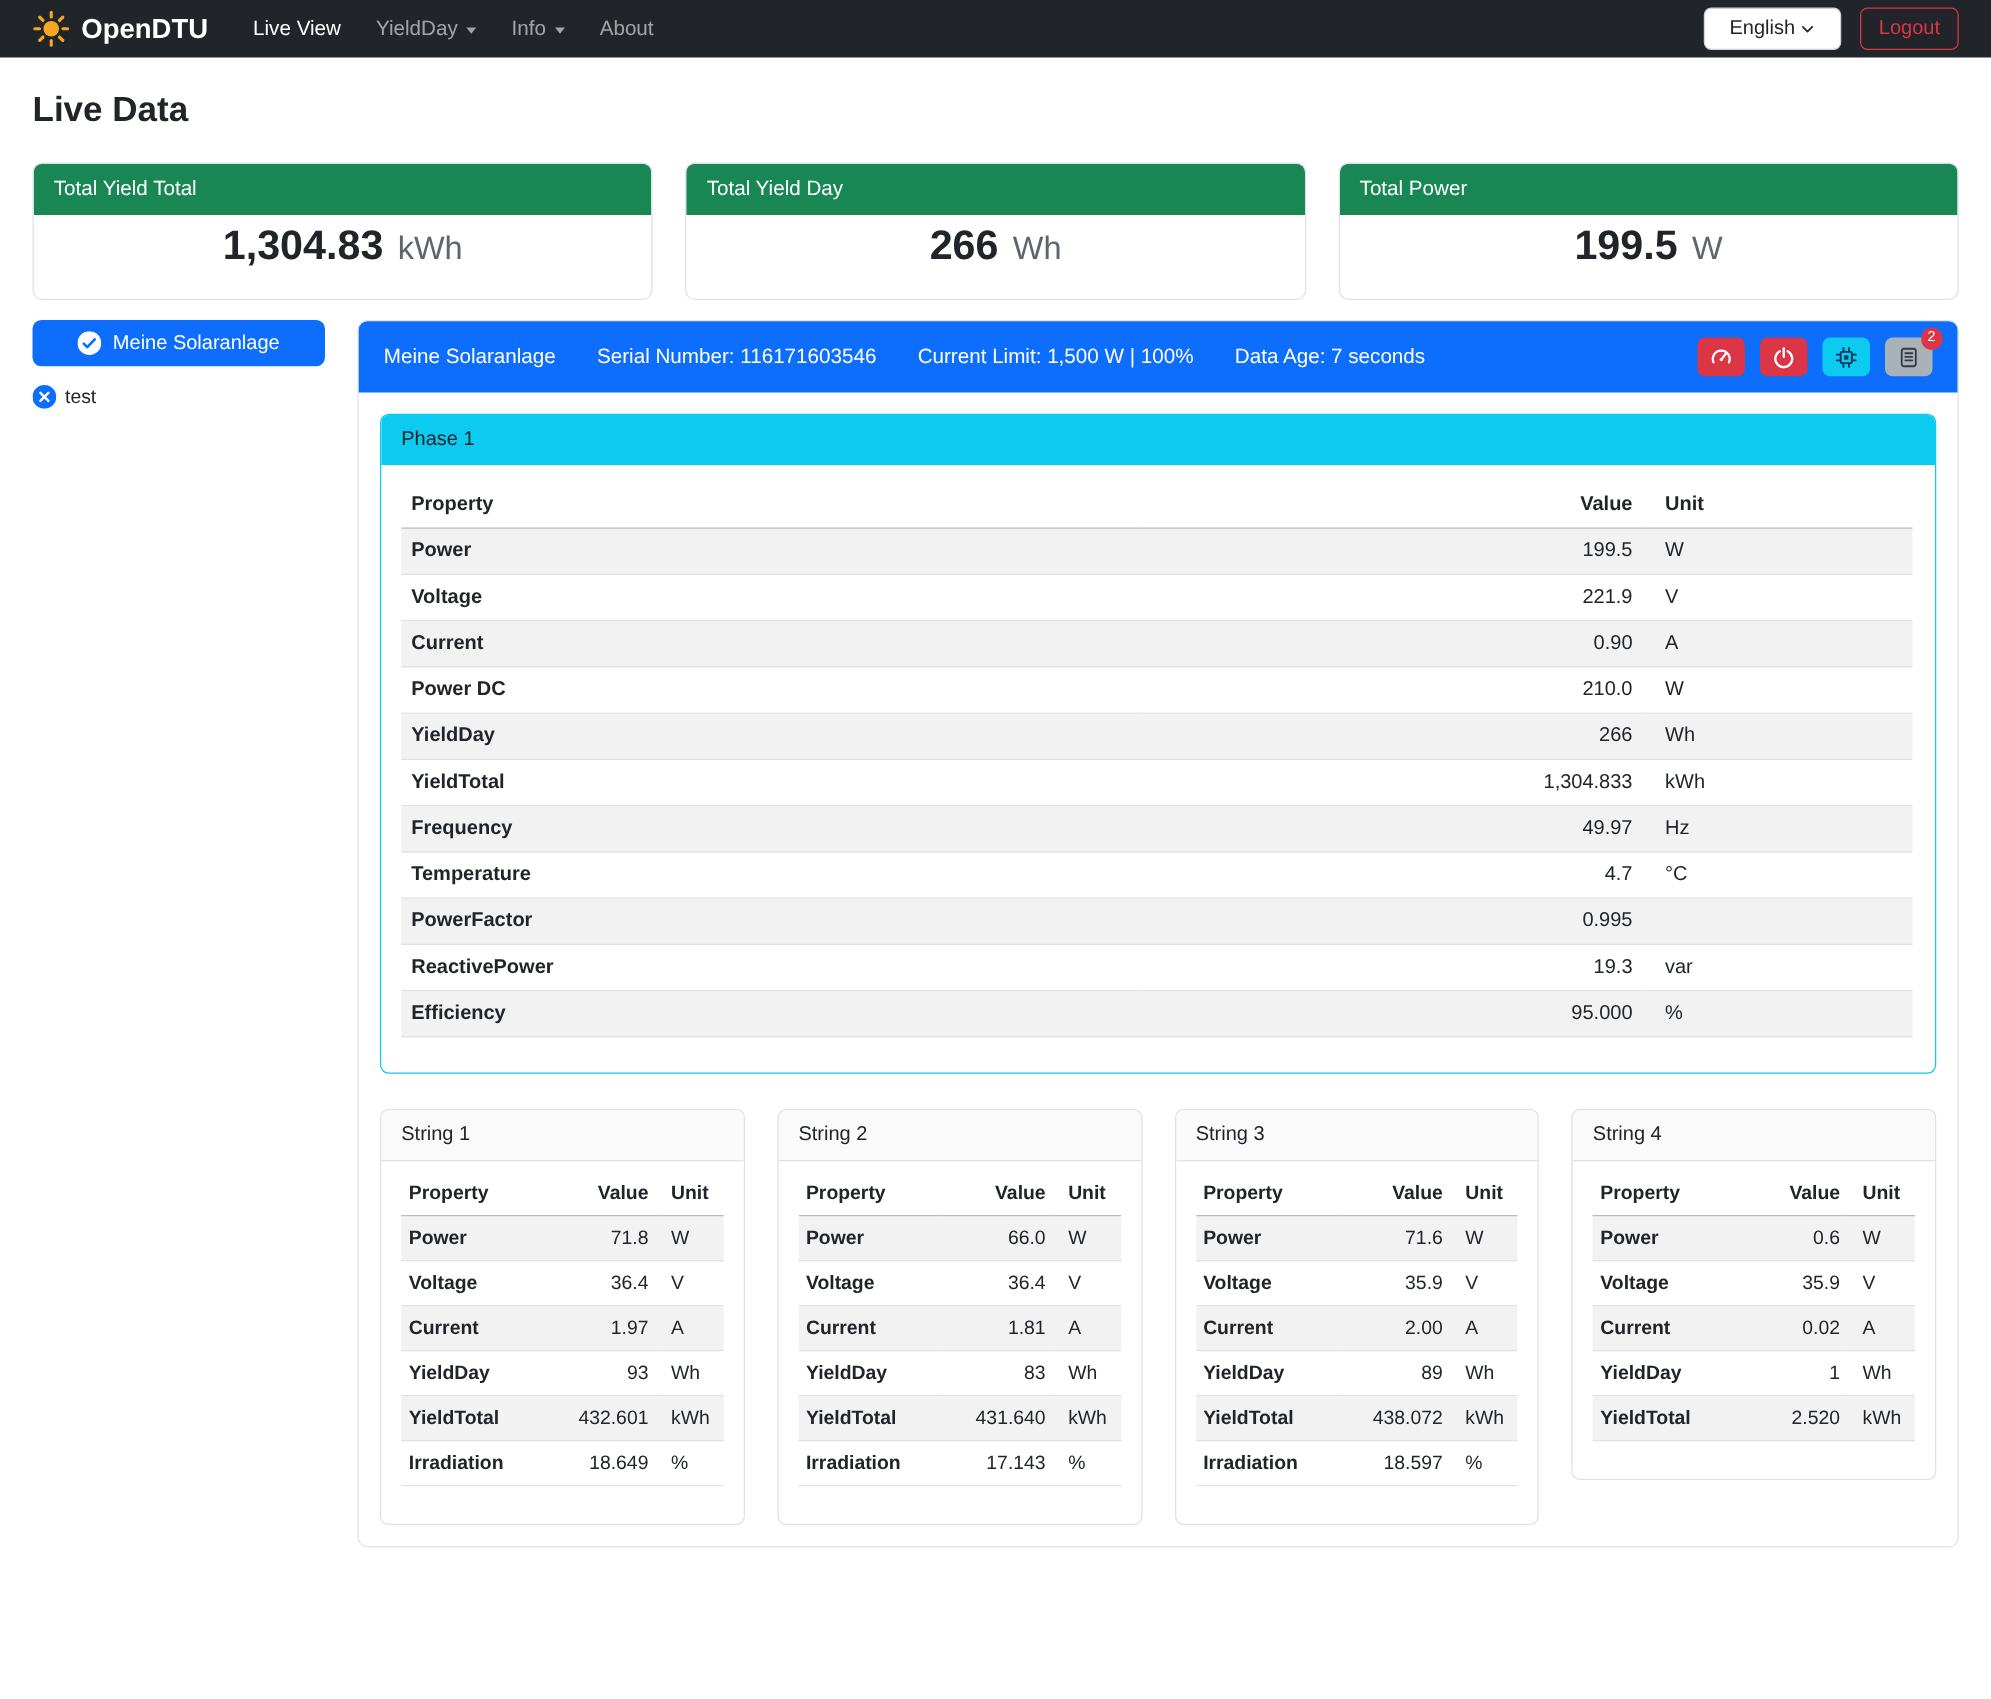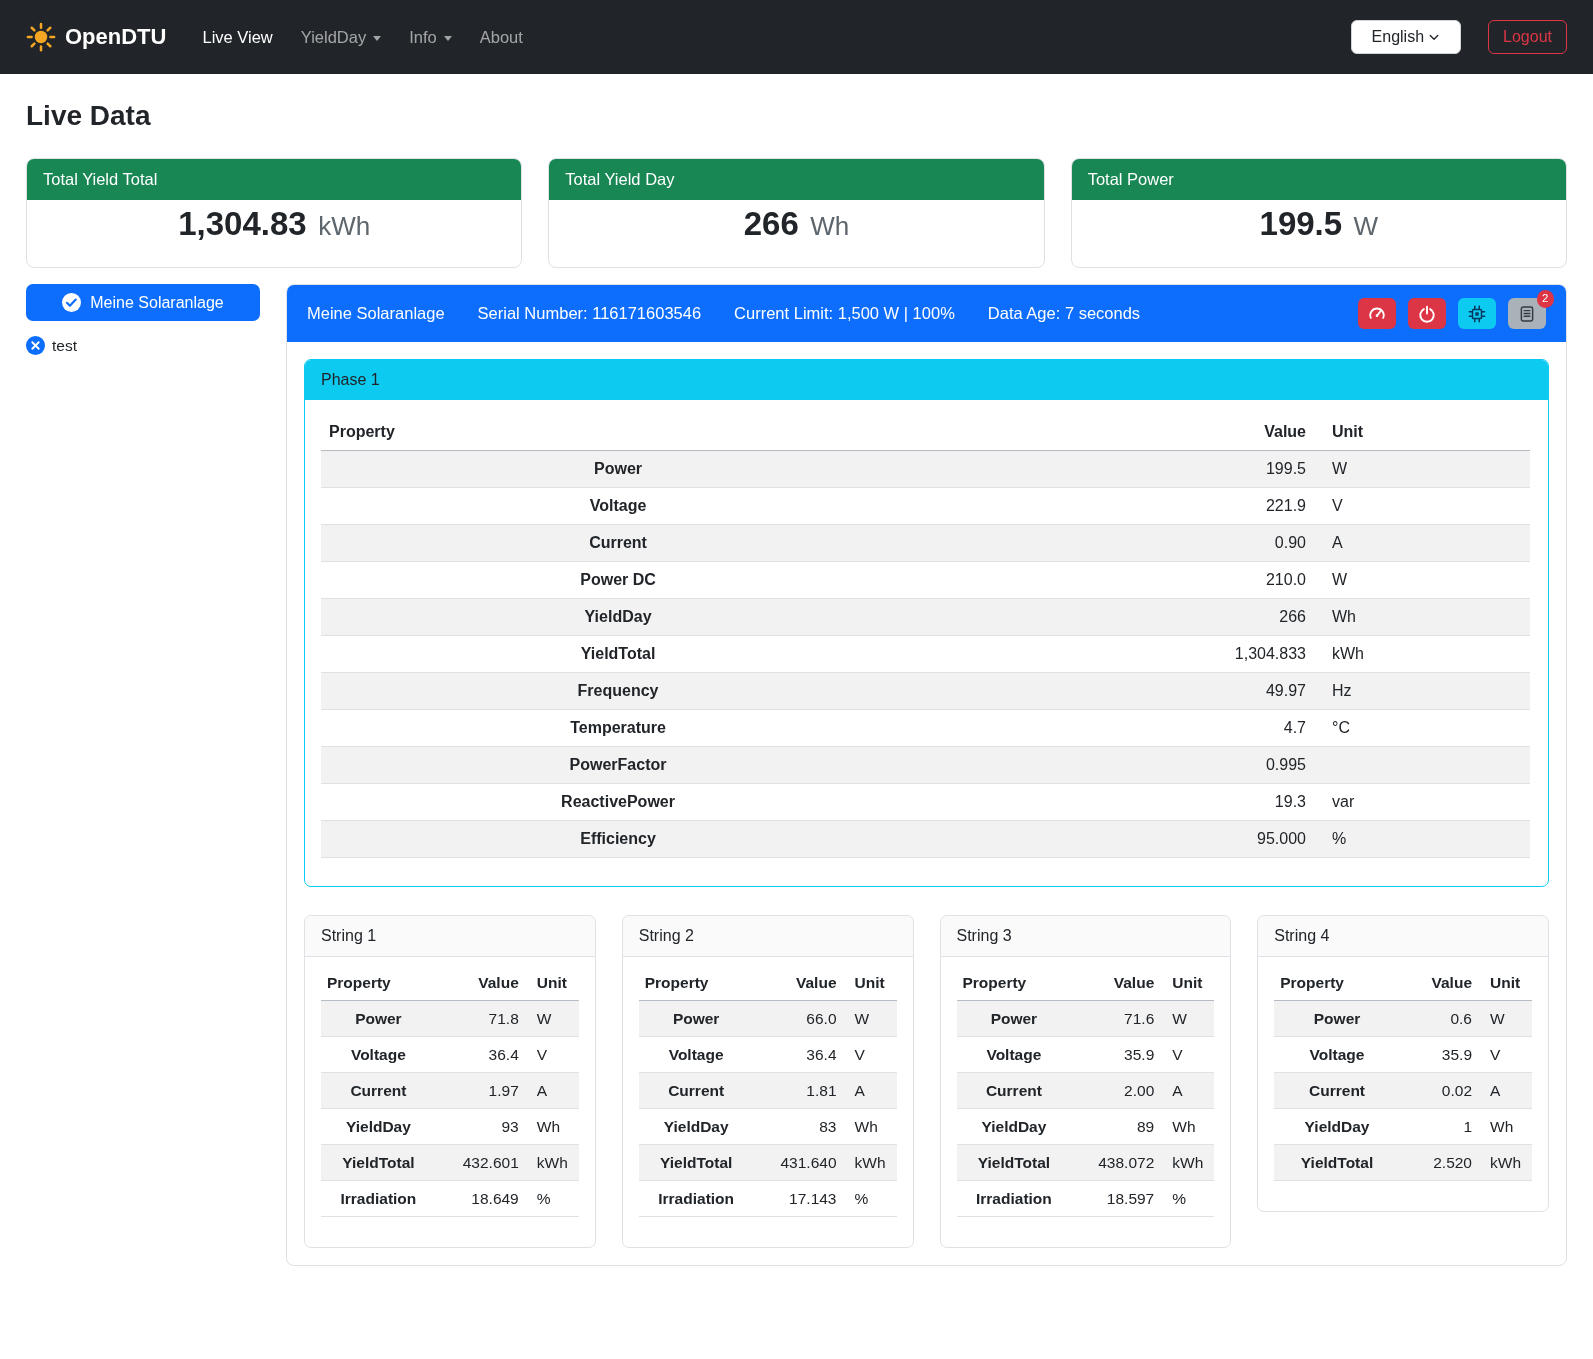--- a/index.html
+++ b/index.html
@@ -10,21 +10,21 @@
     color: #212529;
     font-family: "Liberation Sans", sans-serif;
     width: 1593px;
   }
 
   
   .navbar {
     display: flex;
     align-items: center;
     background: #212529;
-    height: 74px;
+    height: 46px;
     padding: 0 26px;
   }
   .brand {
     display: flex;
     align-items: center;
     gap: 9px;
     color: #fff;
     font-size: 22px;
     font-weight: 700;
     margin-right: 22px;
@@ -64,21 +64,20 @@
   }
   .logout-btn {
     background: transparent;
     border: 1px solid #dc3545;
     color: #dc3545;
     border-radius: 6px;
     padding: 7px 14px;
     font-size: 16px;
     cursor: pointer;
     font-family: inherit;
-    margin-left: 12px;
   }
 
   
   .main { padding: 6px 26px 30px; }
   h1.page-title { font-size: 28px; font-weight: 700; margin: 20px 0 26px; }
 
   .summary-row {
     display: grid;
     grid-template-columns: repeat(3, 1fr);
     gap: 26px;
@@ -174,21 +173,21 @@
   
   .phase-card { border: 1px solid #0dcaf0; border-radius: 7px; margin-bottom: 28px; overflow: hidden; background:#fff; }
   .phase-header { background: #0dcaf0; color: #212529; padding: 11px 16px; font-size: 16px; }
   .phase-body { padding: 14px 18px 28px 16px; }
 
   table { width: 100%; border-collapse: collapse; font-size: 16px; }
   th, td { padding: 9px 8px; text-align: left; font-weight: 400; }
   thead th { font-weight: 700; border-bottom: 1px solid #b4bbc2; }
   tbody tr { border-bottom: 1px solid #dee2e6; }
   tbody tr:nth-child(odd) { background: rgba(0,0,0,.05); }
-  tbody th.prop { font-weight: 700; text-align: center; }
+  tbody th.prop { font-weight: 700; text-align: left; }
   .val { text-align: right; }
   .phase-table .unit { width: 216px; padding-left: 18px; }
 
   
   .strings-row {
     display: grid;
     grid-template-columns: repeat(4, 1fr);
     gap: 26px;
     align-items: start;
   }

